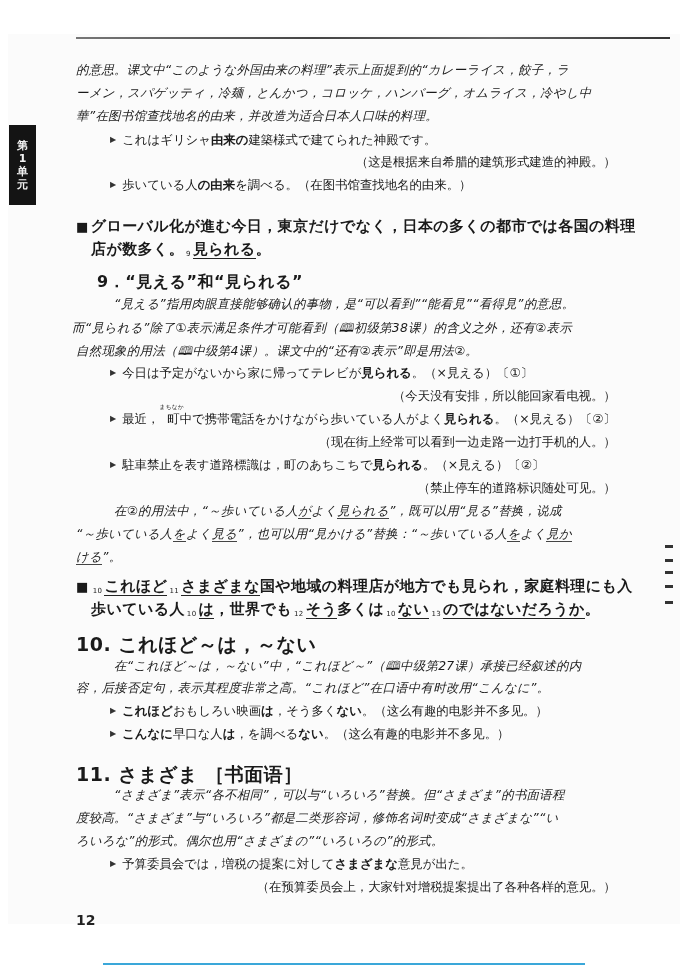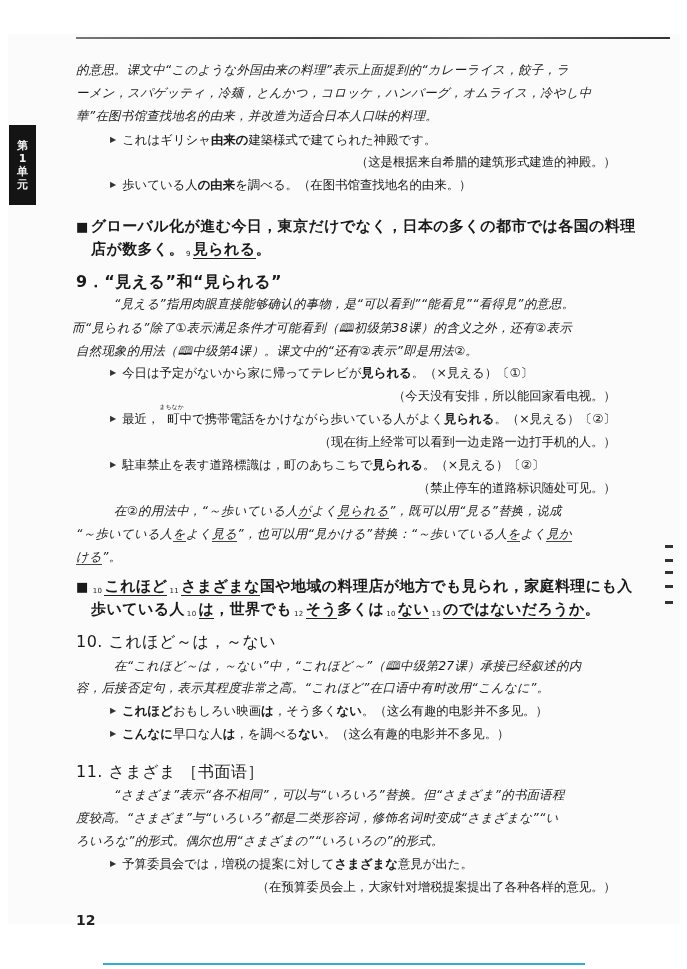--- a/index.html
+++ b/index.html
@@ -35,22 +35,22 @@
   .tri { display: inline-block; font-size: 8px; margin-right: 6px; vertical-align: 2px; color: #333; }
   .tr { position: absolute; right: 0; white-space: nowrap; }
   b, .b { font-weight: bold; }
   .key {
     font-size: 15px; font-weight: bold; letter-spacing: 0.4px;
   }
   .key .sq { font-size: 13px; margin-right: 2px; }
   .sub { font-size: 7px; font-weight: normal; vertical-align: -2px; margin: 0 2px; }
   .ul { border-bottom: 1.5px solid #222; padding-bottom: 0; }
   .ul-thin { border-bottom: 1px solid #444; }
-  .heading { font-size: 16px; font-weight: bold; letter-spacing: 0.5px; }
-  .heading-n { font-size: 16px; font-weight: normal; letter-spacing: 0.5px; }
+  .heading { font-size: 16px; font-weight: bold; letter-spacing: 0.5px; margin-left: 21px; }
+  .heading-n { font-size: 19px; font-weight: bold; letter-spacing: 0.5px; }
   .ruby { position: relative; display: inline-block; padding-left: 8px; }
   .ruby .rt {
     position: absolute; top: -8px; left: 0; font-size: 6px; letter-spacing: 0;
   }
   .page-num {
     position: absolute; left: 76px; top: 912px; font-size: 14px; font-weight: bold; color: #222;
   }
   .bottom-rule {
     position: absolute; left: 103px; top: 963px; width: 482px; height: 2px; background: #3aa7d9;
   }

